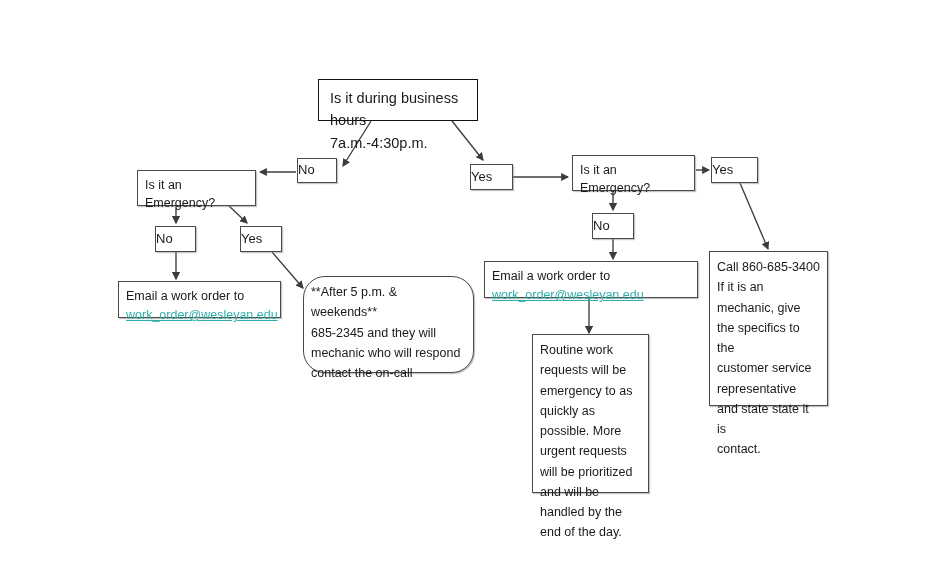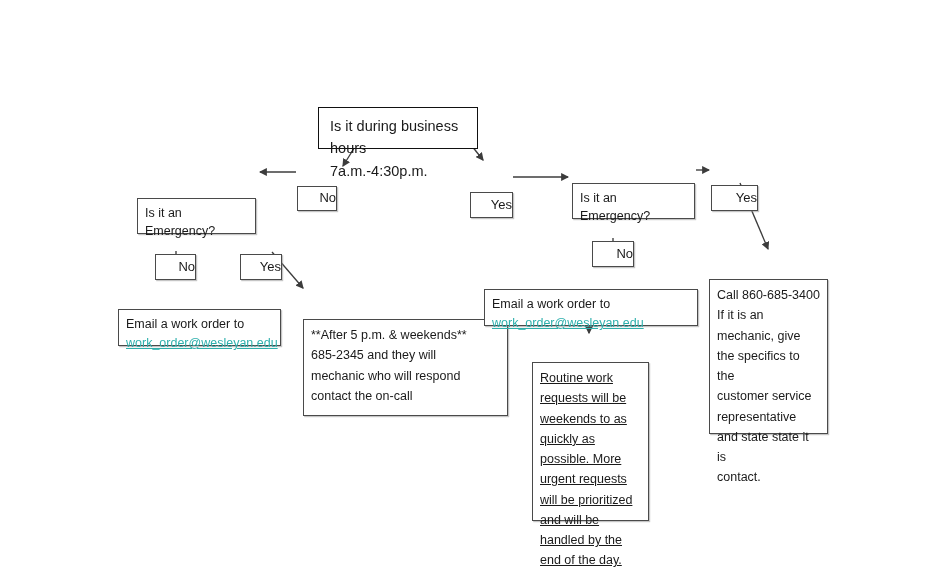--- a/index.html
+++ b/index.html
@@ -19,29 +19,28 @@
   .node {
     position: absolute;
     box-sizing: border-box;
     background: #ffffff;
     border: 1px solid #4a4a4a;
     box-shadow: 1.5px 1.5px 0 rgba(120,120,120,0.55);
     font-size: 12.5px;
     line-height: 1.45;
     color: #1a1a1a;
     padding: 5px 7px;
-    margin-top: 28px;
   }
   .node.plain {
     box-shadow: 1.2px 1.2px 0 rgba(140,140,140,0.5);
   }
   .node.label {
     display: flex;
     align-items: center;
-    justify-content: flex-end;
+    justify-content: flex-start;
     padding: 0;
     font-size: 13px;
   }
   .node.top {
     border: 1px solid #111111;
     box-shadow: none;
     font-size: 14.5px;
     line-height: 1.55;
     padding: 7px 11px;
   }
@@ -133,21 +132,21 @@
     <span>Yes</span>
   </div>
 
   <div class="node plain" style="left:118px; top:281px; width:163px; height:37px;">
     <div>Email a work order to</div>
     <div class="mailline">
       <a class="maillink" href="#">work_order@wesleyan.edu</a>
     </div>
   </div>
 
-  <div class="node plain tall" style="left:303px; top:291px; width:205px; height:97px;">
+  <div class="node plain tall" style="left:303px; top:276px; width:171px; height:97px;border-radius:22px;">
     <div>**After 5 p.m. &amp; weekends**</div>
     <div>685-2345 and they will</div>
     <div>mechanic who will respond</div>
     <div>contact  the   on-call</div>
   </div>
 
   <div class="node plain" style="left:572px; top:155px; width:123px; height:36px;">
     <div>Is it an</div>
     <div>Emergency?</div>
   </div>
@@ -160,24 +159,24 @@
     <span>No</span>
   </div>
 
   <div class="node plain" style="left:484px; top:261px; width:214px; height:37px;">
     <div>Email a work order to</div>
     <div class="mailline">
       <a class="maillink" href="#">work_order@wesleyan.edu</a>
     </div>
   </div>
 
-  <div class="node plain tall" style="left:532px; top:334px; width:117px; height:159px;text-decoration:underline;">
+  <div class="node plain tall" style="left:532px; top:334px; width:117px; height:159px;">
     <div>Routine work</div>
     <div>requests will be</div>
-    <div>weekends to as</div>
+    <div>emergency to as</div>
     <div>quickly as</div>
     <div>possible. More</div>
     <div>urgent requests</div>
     <div>will be prioritized</div>
     <div>and will be</div>
     <div>handled by the</div>
     <div>end of the day.</div>
   </div>
 
   <div class="node plain tall" style="left:709px; top:251px; width:119px; height:155px;">

